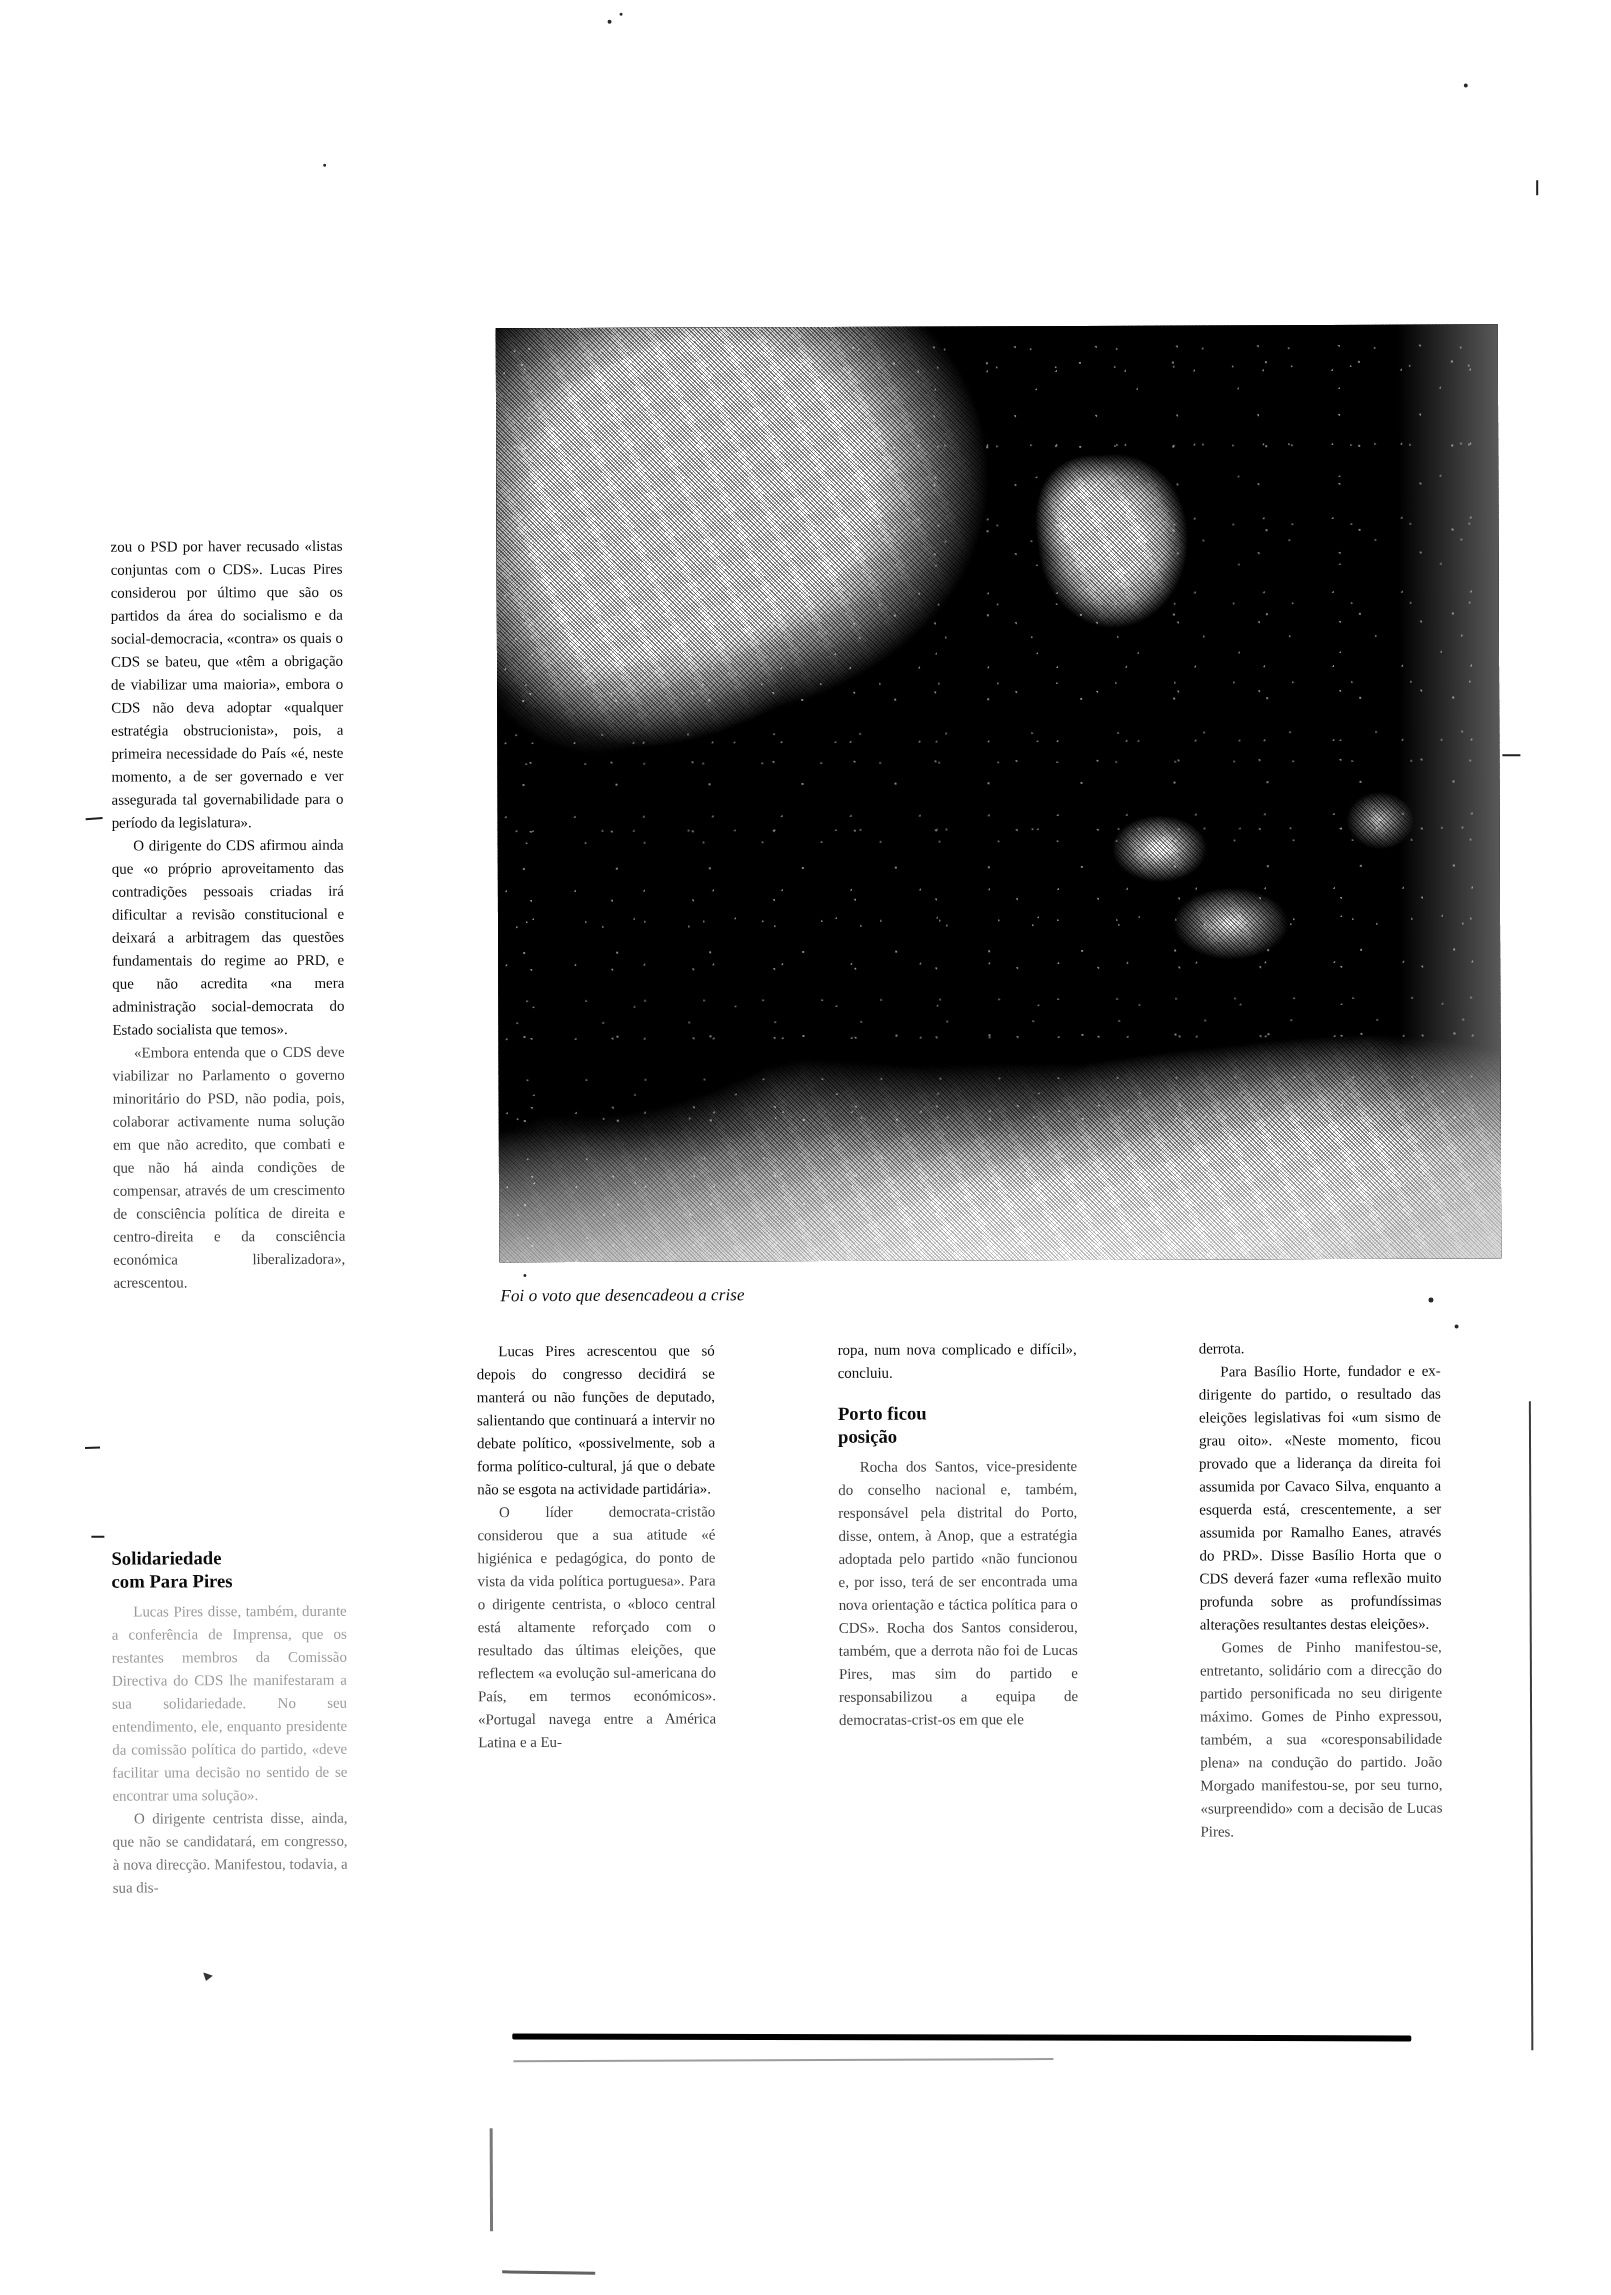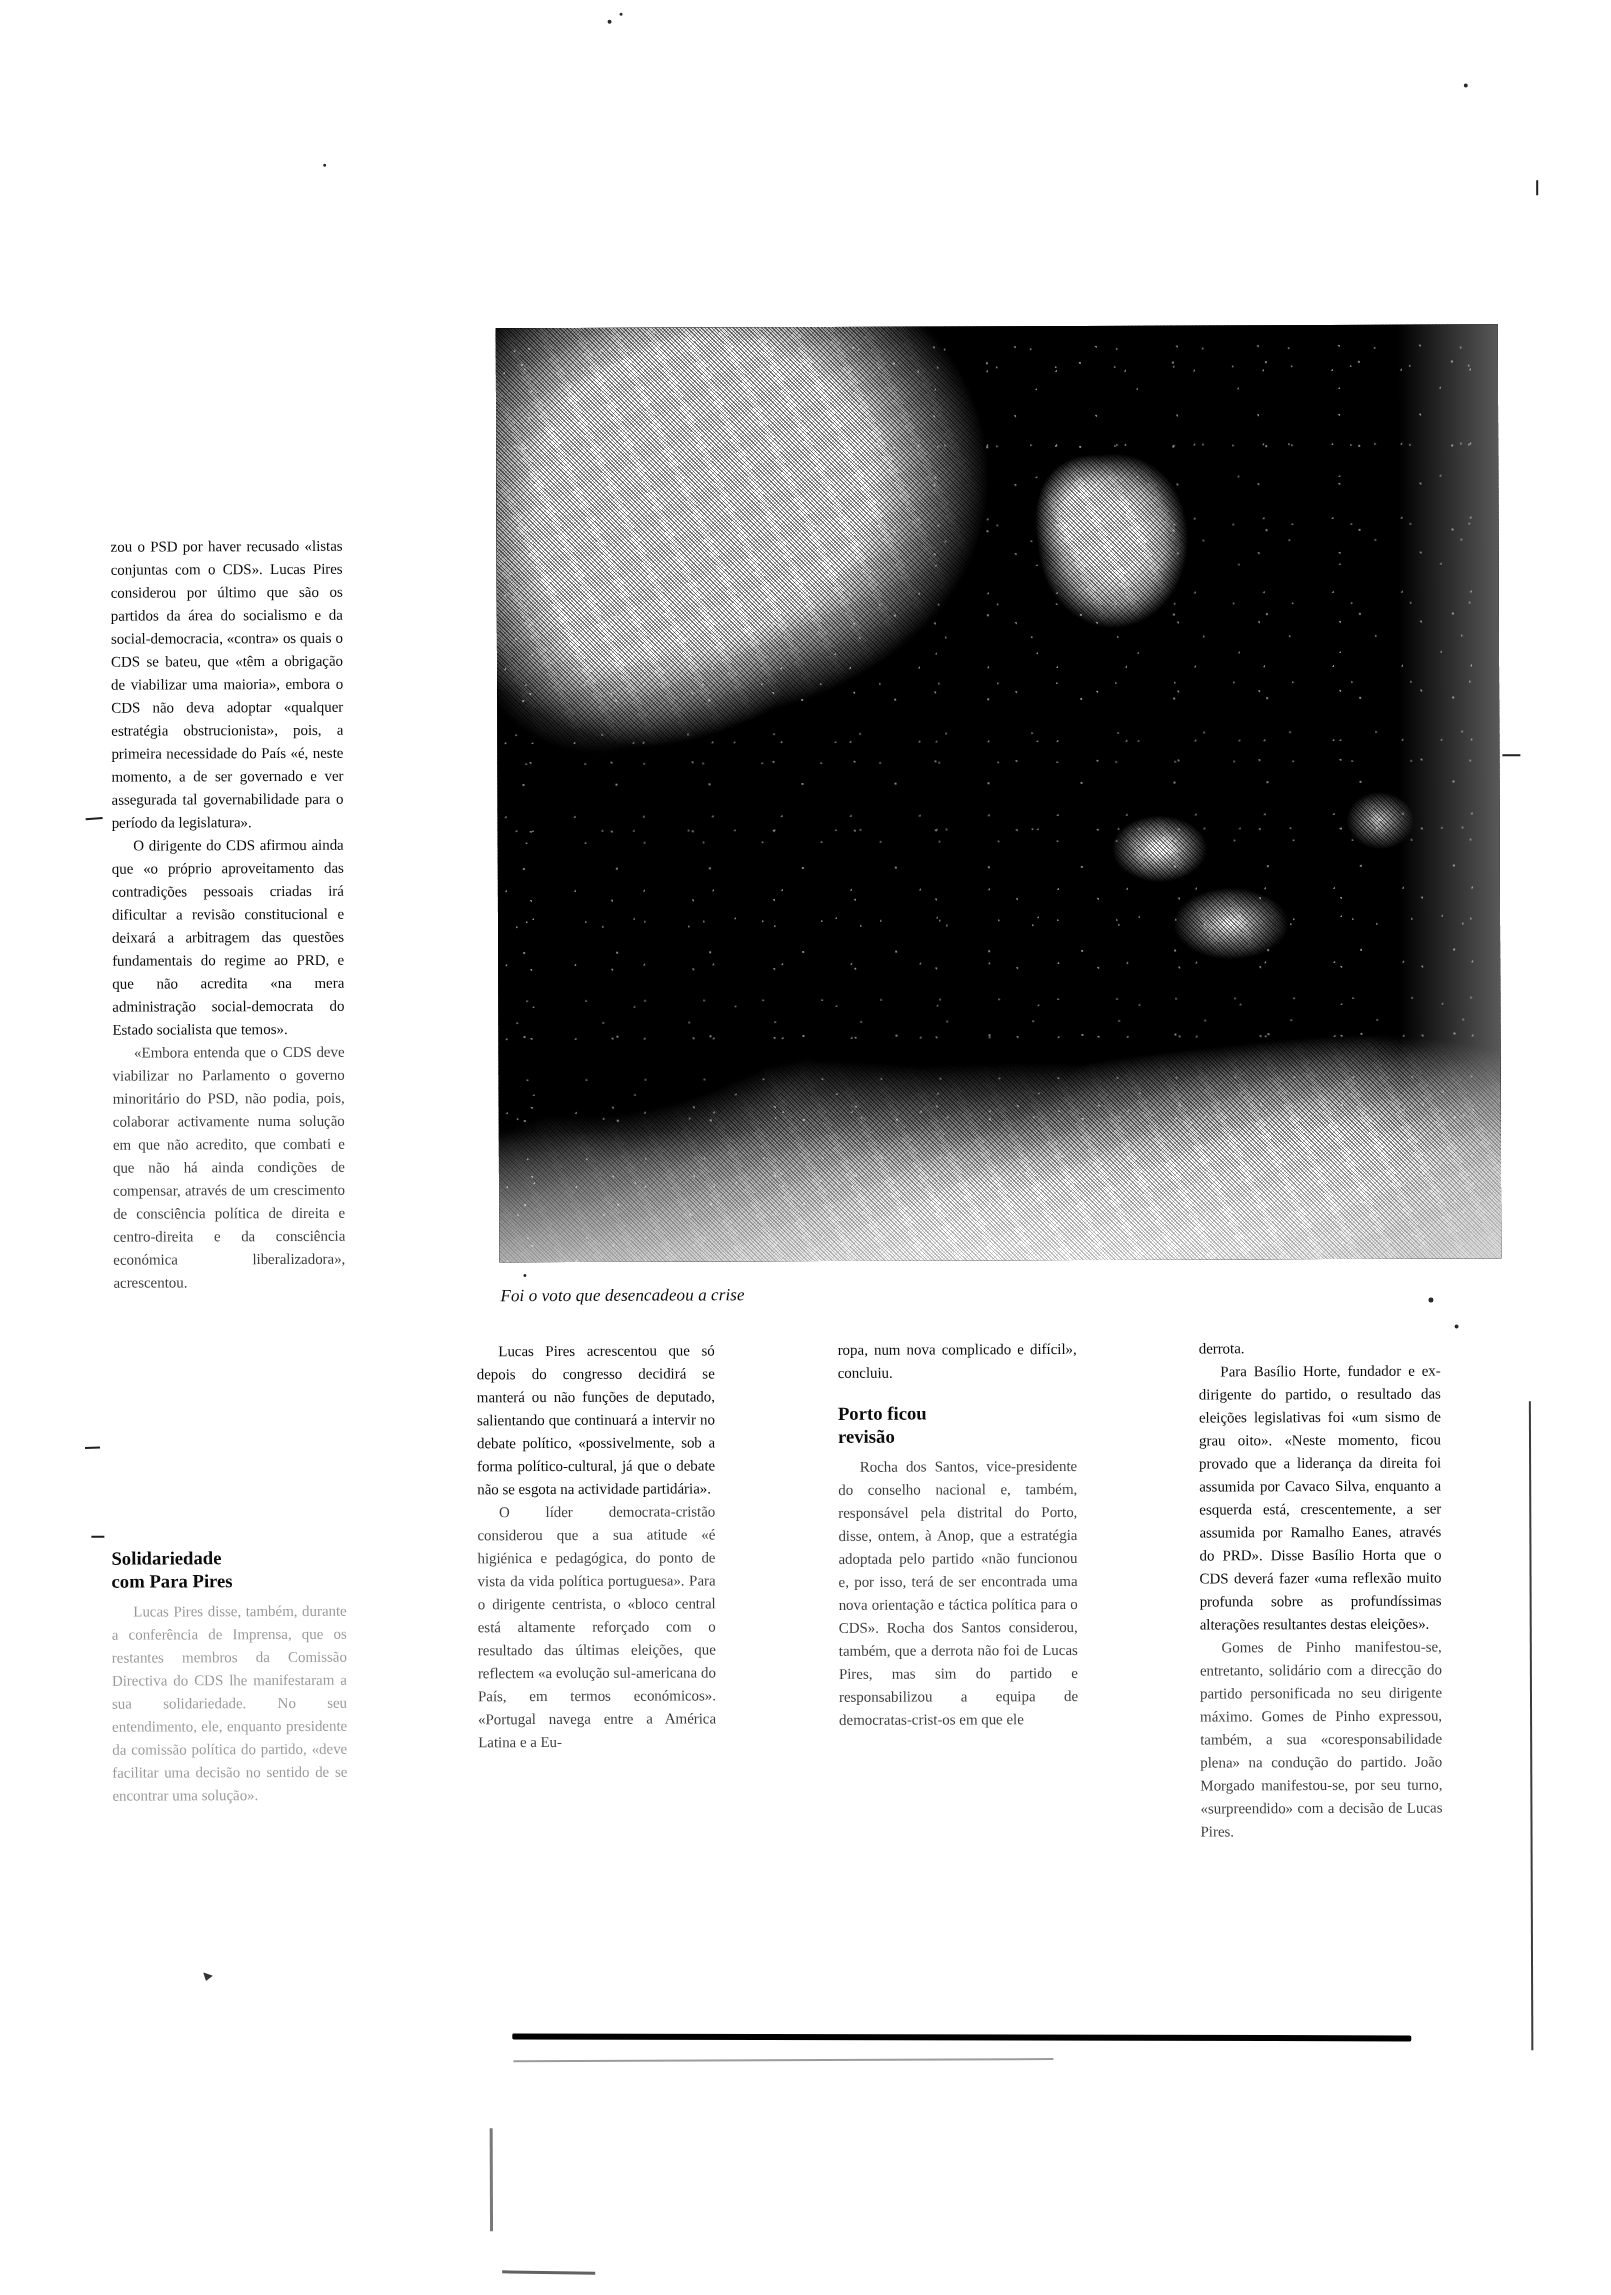--- a/index.html
+++ b/index.html
@@ -171,30 +171,31 @@
 
   <div id="col1" class="col">
     <p class="noind">zou o PSD por haver recusado «listas conjuntas com o CDS». Lucas Pires considerou por último que são os partidos da área do socialismo e da social-democracia, «contra» os quais o CDS se bateu, que «têm a obrigação de viabilizar uma maioria», embora o CDS não deva adoptar «qualquer estratégia obstrucionista», pois, a primeira necessidade do País «é, neste momento, a de ser governado e ver assegurada tal governabilidade para o período da legislatura».</p>
     <p>O dirigente do CDS afirmou ainda que «o próprio aproveitamento das contradições pessoais criadas irá dificultar a revisão constitucional e deixará a arbitragem das questões fundamentais do regime ao PRD, e que não acredita «na mera administração social-democrata do Estado socialista que temos».</p>
     <p class="fade1">«Embora entenda que o CDS deve viabilizar no Parlamento o governo minoritário do PSD, não podia, pois, colaborar activamente numa solução em que não acredito, que combati e que não há ainda condições de compensar, através de um crescimento de consciência política de direita e centro-direita e da consciência económica liberalizadora», acrescentou.</p>
   </div>
 
   <div id="col1b" class="col">
     <p class="subhead"><span>Solidariedade</span><span class="l2">com Para Pires</span></p>
     <p class="fade3">Lucas Pires disse, também, durante a conferência de Imprensa, que os restantes membros da Comissão Directiva do CDS lhe manifestaram a sua solidariedade. No seu entendimento, ele, enquanto presidente da comissão política do partido, «deve facilitar uma decisão no sentido de se encontrar uma solução».</p>
+    <p class="fade2">O dirigente centrista disse, ainda, que não se candidatará, em congresso, à nova direcção. Manifestou, todavia, a sua dis-</p>
   </div>
 
   <div id="col2" class="col">
     <p>Lucas Pires acrescentou que só depois do congresso decidirá se manterá ou não funções de deputado, salientando que continuará a intervir no debate político, «possivelmente, sob a forma político-cultural, já que o debate não se esgota na actividade partidária».</p>
     <p class="fade1">O líder democrata-cristão considerou que a sua atitude «é higiénica e pedagógica, do ponto de vista da vida política portuguesa». Para o dirigente centrista, o «bloco central está altamente reforçado com o resultado das últimas eleições, que reflectem «a evolução sul-americana do País, em termos económicos». «Portugal navega entre a América Latina e a Eu-</p>
   </div>
 
   <div id="col3" class="col">
     <p class="noind">ropa, num nova complicado e difícil», concluiu.</p>
-    <p class="subhead"><span>Porto ficou</span><span class="l2">revisão</span></p>
+    <p class="subhead"><span>Porto ficou</span><span class="l2">posição</span></p>
     <p class="fade1">Rocha dos Santos, vice-presidente do conselho nacional e, também, responsável pela distrital do Porto, disse, ontem, à Anop, que a estratégia adoptada pelo partido «não funcionou e, por isso, terá de ser encontrada uma nova orientação e táctica política para o CDS». Rocha dos Santos considerou, também, que a derrota não foi de Lucas Pires, mas sim do partido e responsabilizou a equipa de democratas-crist-os em que ele</p>
   </div>
 
   <div id="col4" class="col">
     <p class="noind">derrota.</p>
     <p>Para Basílio Horte, fundador e ex-dirigente do partido, o resultado das eleições legislativas foi «um sismo de grau oito». «Neste momento, ficou provado que a liderança da direita foi assumida por Cavaco Silva, enquanto a esquerda está, crescentemente, a ser assumida por Ramalho Eanes, através do PRD». Disse Basílio Horta que o CDS deverá fazer «uma reflexão muito profunda sobre as profundíssimas alterações resultantes destas eleições».</p>
     <p class="fade1">Gomes de Pinho manifestou-se, entretanto, solidário com a direcção do partido personificada no seu dirigente máximo. Gomes de Pinho expressou, também, a sua «coresponsabilidade plena» na condução do partido. João Morgado manifestou-se, por seu turno, «surpreendido» com a decisão de Lucas Pires.</p>
   </div>
 
   <div id="rule"></div>

